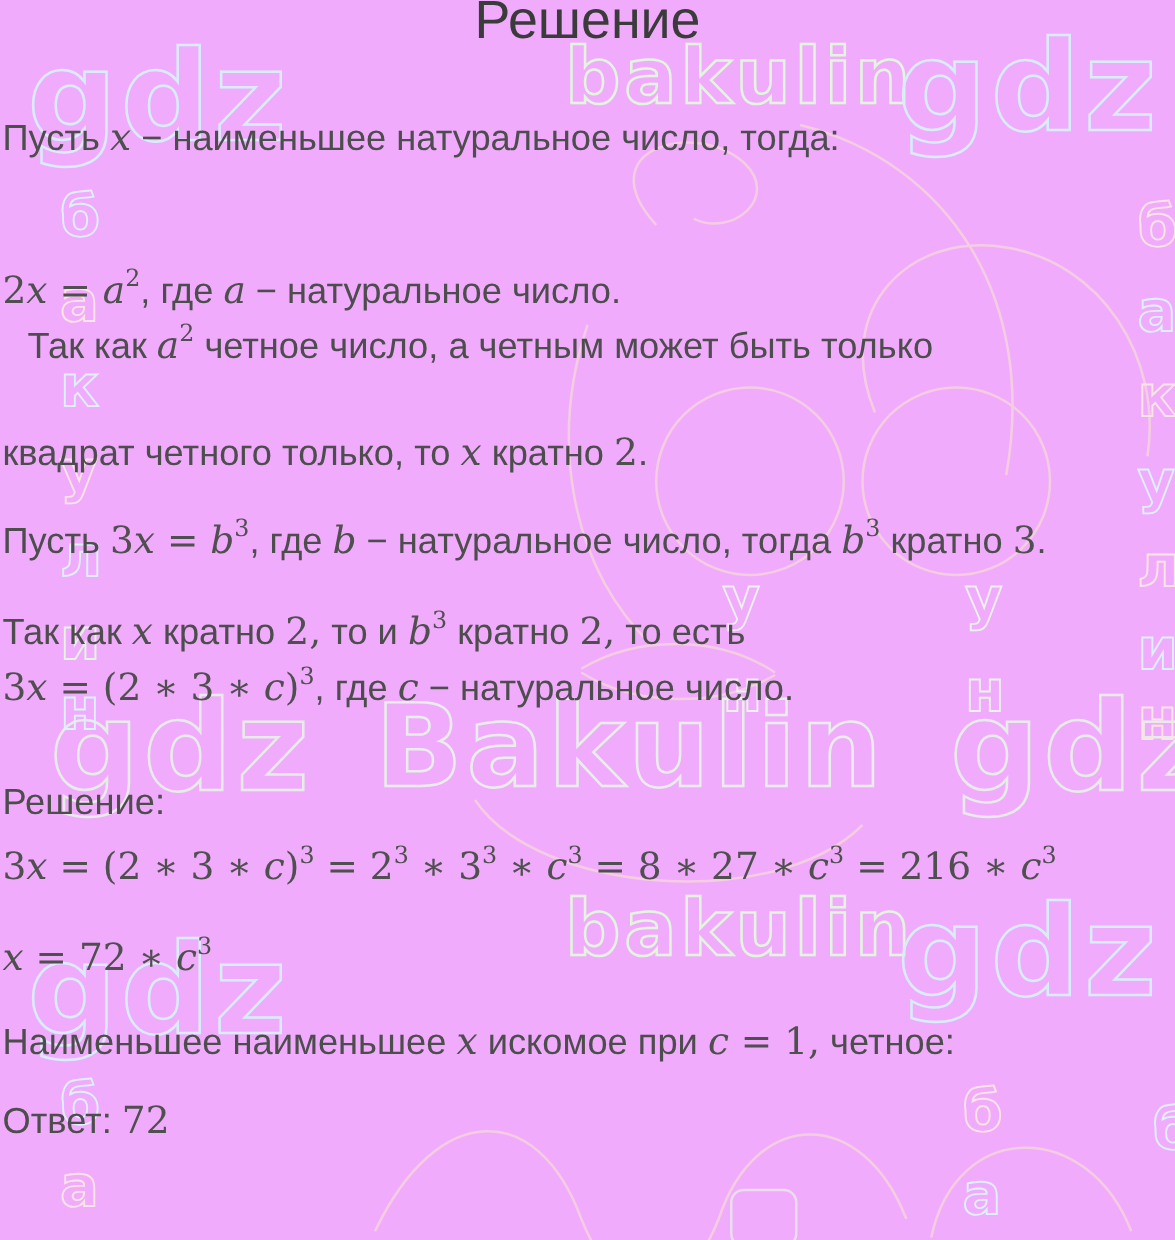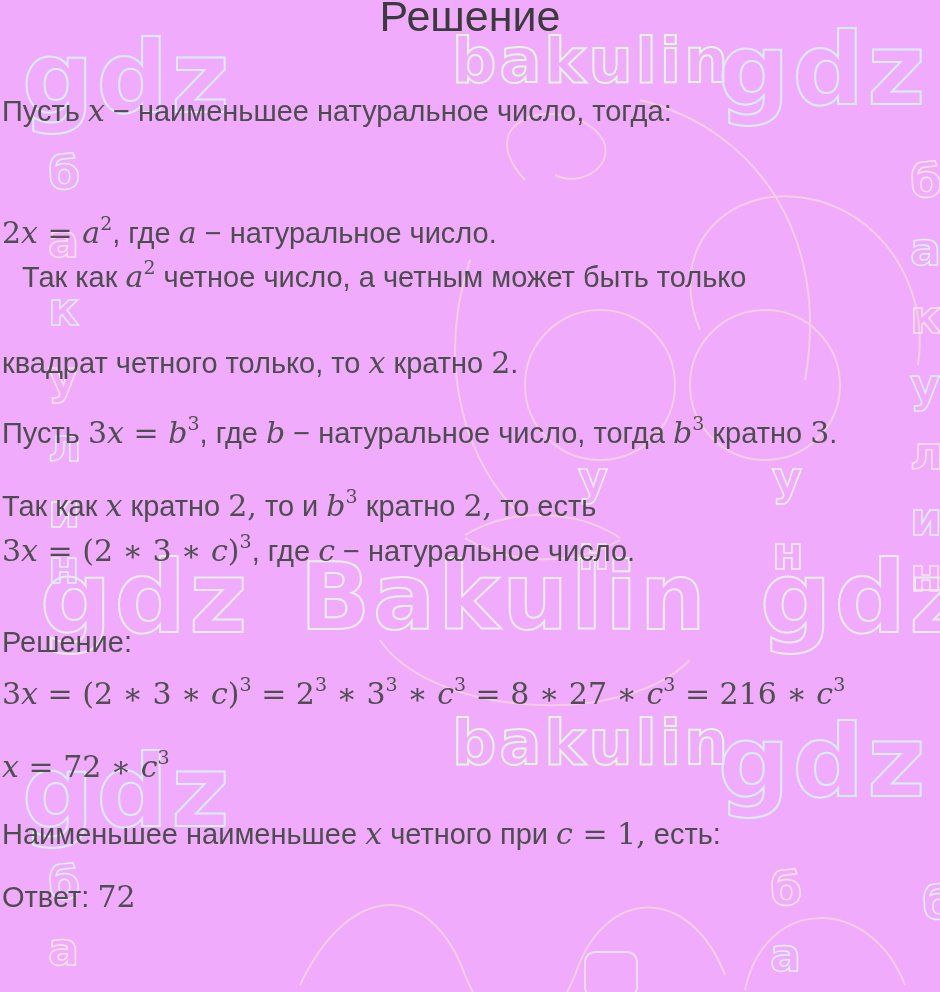--- a/index.html
+++ b/index.html
@@ -105,17 +105,17 @@
       <div class="line"><span class="txt">Пусть </span><span class="math it">x</span><span class="txt"> − наименьшее натуральное число, тогда:</span></div>
       <div class="line"><span class="math">2</span><span class="math it">x</span><span class="math"> = </span><span class="math it">a</span><span class="math sup">2</span><span class="txt">, где </span><span class="math it">a</span><span class="txt"> − натуральное число.</span></div>
       <div class="line"><span class="txt">Так как </span><span class="math it">a</span><span class="math sup">2</span><span class="txt"> четное число, а четным может быть только</span></div>
       <div class="line"><span class="txt">квадрат четного только, то </span><span class="math it">x</span><span class="txt"> кратно </span><span class="math">2</span><span class="txt">.</span></div>
       <div class="line"><span class="txt">Пусть </span><span class="math">3</span><span class="math it">x</span><span class="math"> = </span><span class="math it">b</span><span class="math sup">3</span><span class="txt">, где </span><span class="math it">b</span><span class="txt"> − натуральное число, тогда </span><span class="math it">b</span><span class="math sup">3</span><span class="txt"> кратно </span><span class="math">3</span><span class="txt">.</span></div>
       <div class="line"><span class="txt">Так как </span><span class="math it">x</span><span class="txt"> кратно </span><span class="math">2,</span><span class="txt"> то и </span><span class="math it">b</span><span class="math sup">3</span><span class="txt"> кратно </span><span class="math">2,</span><span class="txt"> то есть</span></div>
       <div class="line"><span class="math">3</span><span class="math it">x</span><span class="math"> = (2 ∗ 3 ∗ </span><span class="math it">c</span><span class="math">)</span><span class="math sup">3</span><span class="txt">, где </span><span class="math it">c</span><span class="txt"> − натуральное число.</span></div>
       <div class="line"><span class="txt">Решение:</span></div>
       <div class="line"><span class="math">3</span><span class="math it">x</span><span class="math"> = (2 ∗ 3 ∗ </span><span class="math it">c</span><span class="math">)</span><span class="math sup">3</span><span class="math"> = 2</span><span class="math sup">3</span><span class="math"> ∗ 3</span><span class="math sup">3</span><span class="math"> ∗ </span><span class="math it">c</span><span class="math sup">3</span><span class="math"> = 8 ∗ 27 ∗ </span><span class="math it">c</span><span class="math sup">3</span><span class="math"> = 216 ∗ </span><span class="math it">c</span><span class="math sup">3</span></div>
       <div class="line"><span class="math it">x</span><span class="math"> = 72 ∗ </span><span class="math it">c</span><span class="math sup">3</span></div>
-      <div class="line"><span class="txt">Наименьшее наименьшее </span><span class="math it">x</span><span class="txt"> четного при </span><span class="math it">c</span><span class="math"> = 1,</span><span class="txt"> есть:</span></div>
+      <div class="line"><span class="txt">Наименьшее наименьшее </span><span class="math it">x</span><span class="txt"> искомое при </span><span class="math it">c</span><span class="math"> = 1,</span><span class="txt"> четное:</span></div>
       <div class="line"><span class="txt">Ответ: </span><span class="math">72</span></div>
     </div>
 
 </div>
 
 </body></html>

